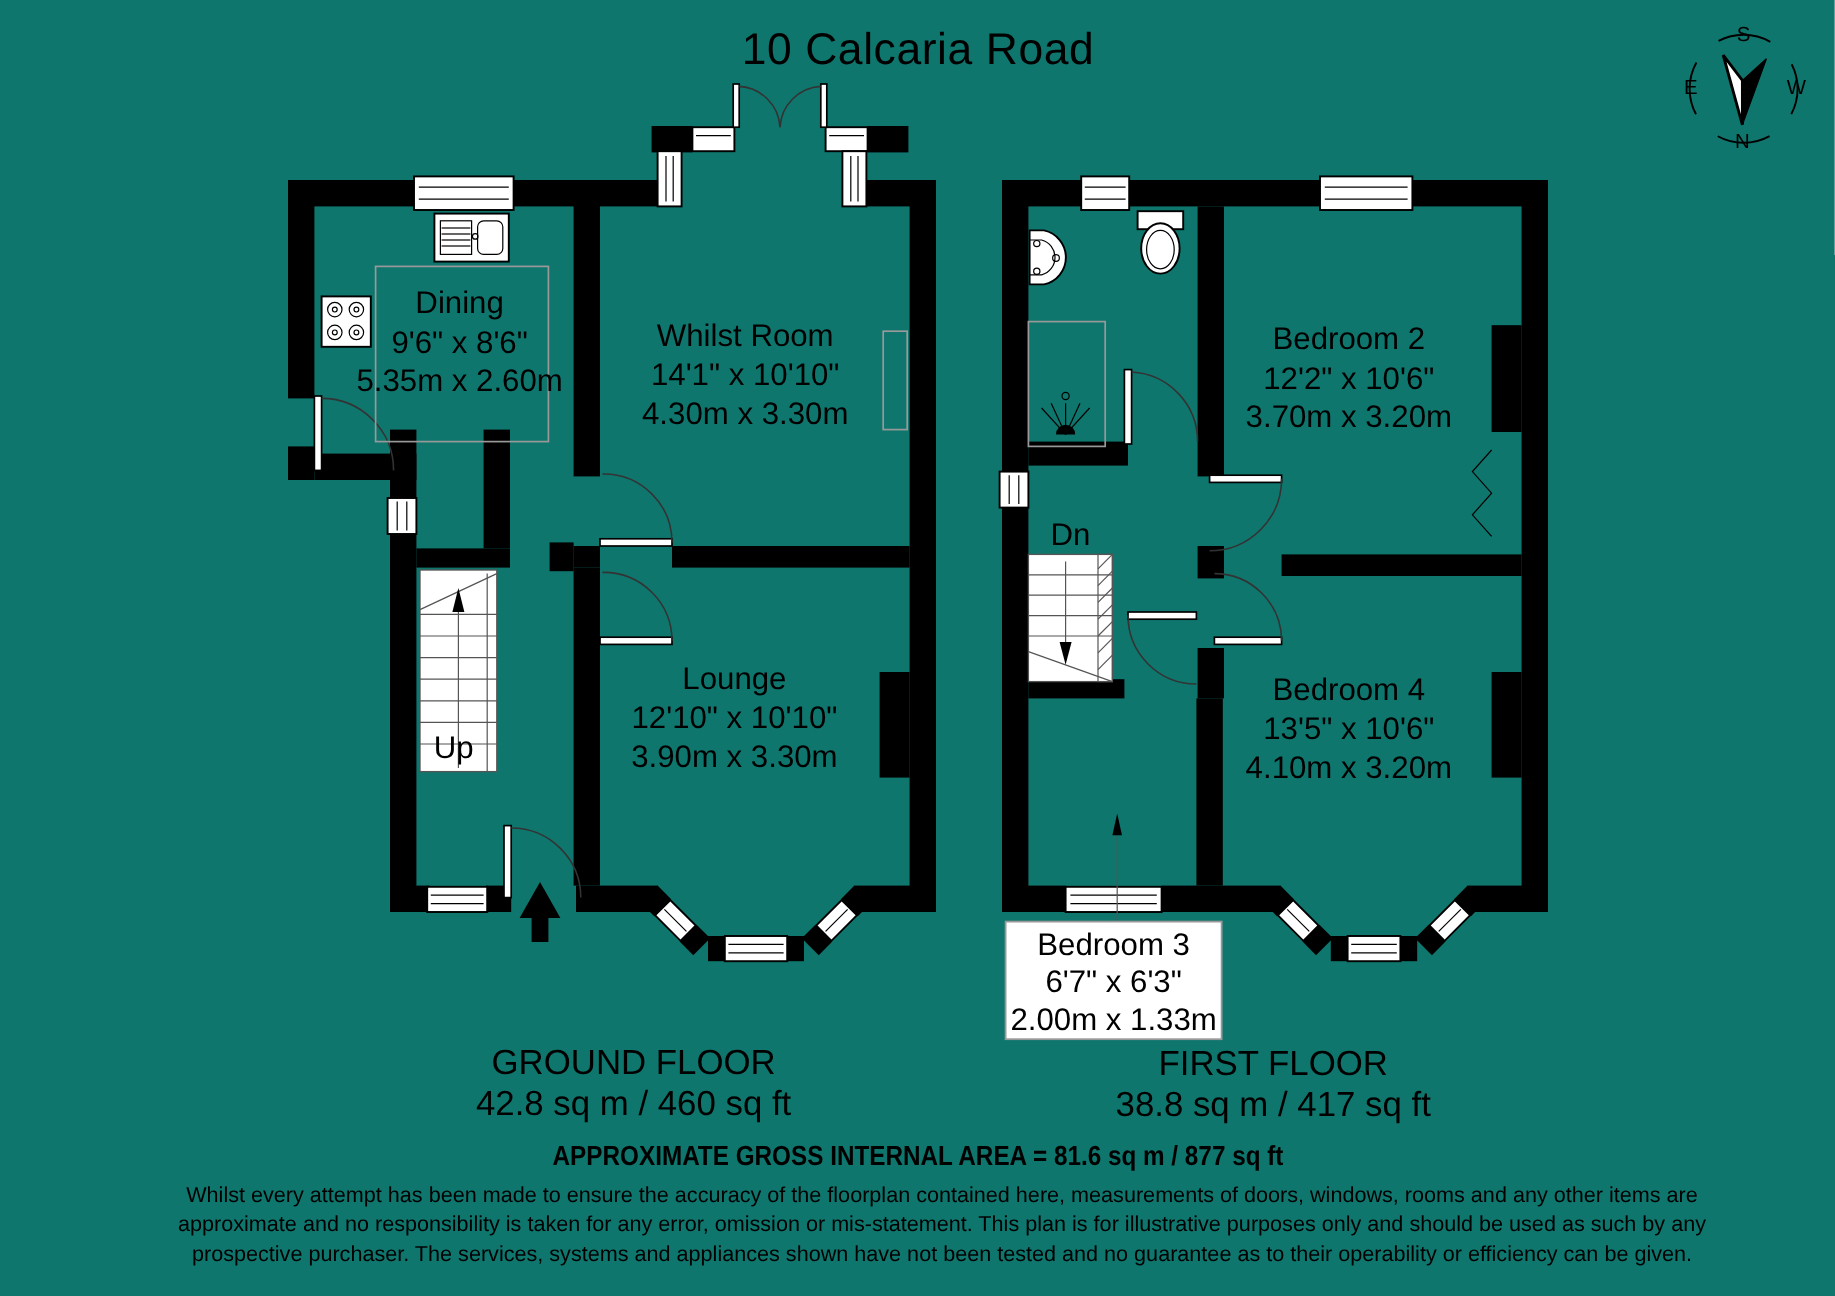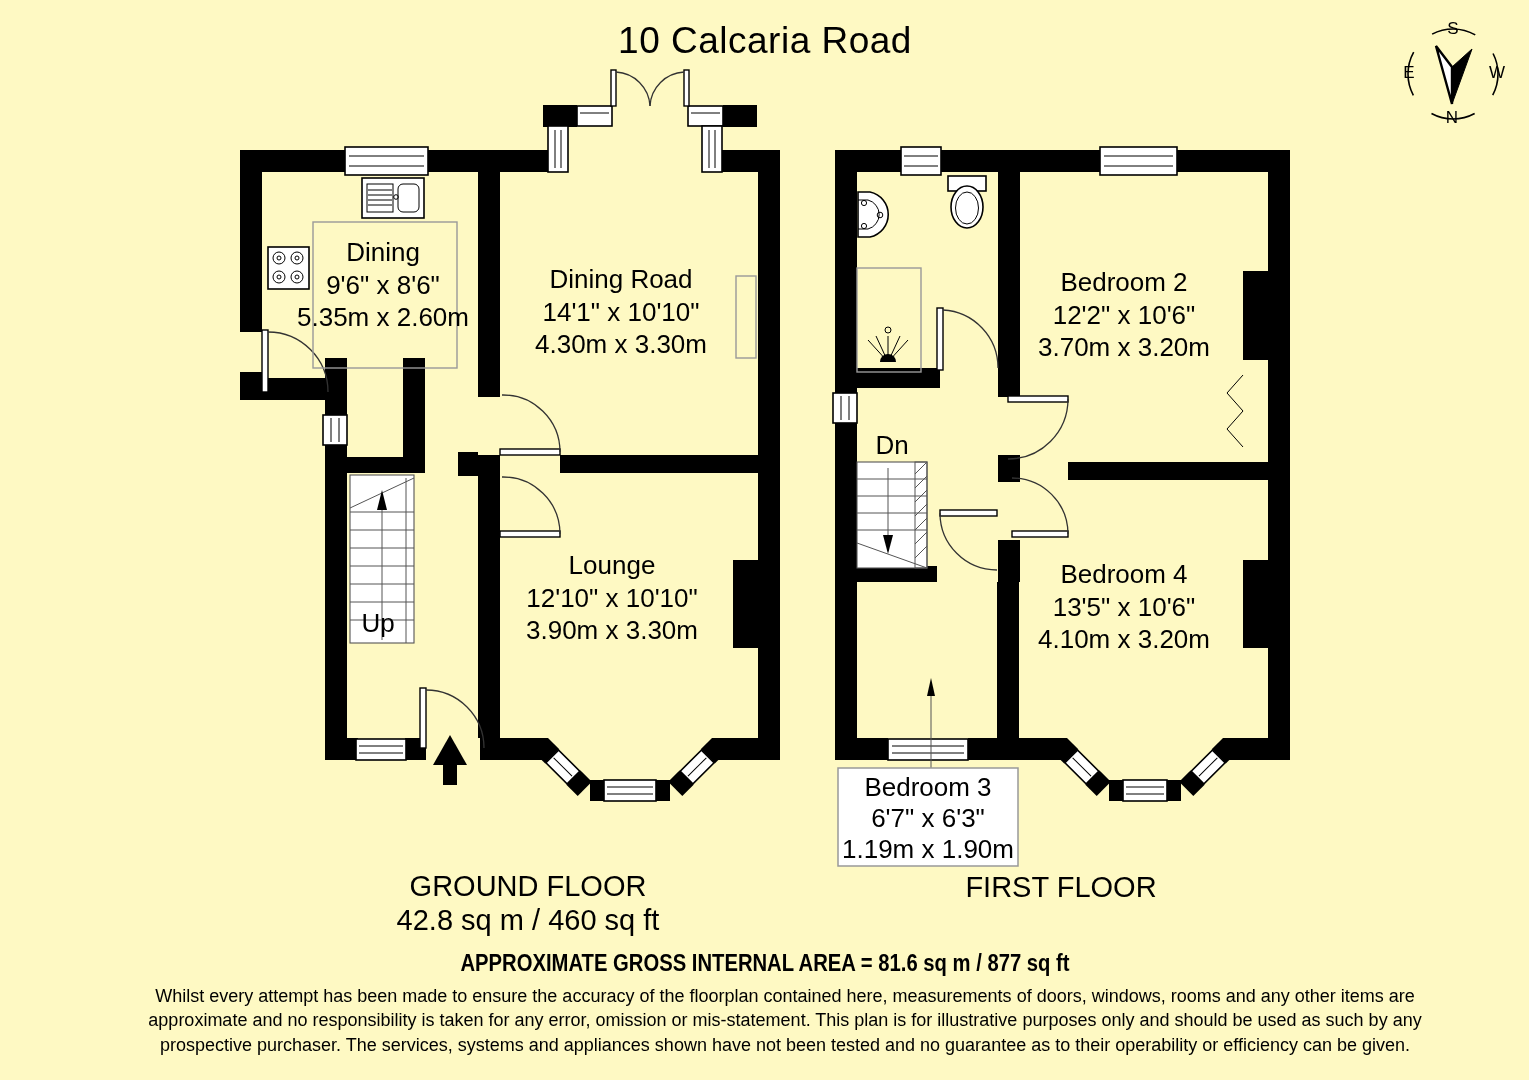--- a/index.html
+++ b/index.html
@@ -1,16 +1,16 @@
 <!DOCTYPE html>
 <html><head>
 <meta charset="utf-8">
 <style>
   html,body{margin:0;padding:0;background:#fff;}
-  .canvas{position:relative;width:1529px;height:1080px;background:#fef9c3;overflow:hidden;
+  .canvas{position:relative;width:1529px;height:1080px;background:#0f766e;overflow:hidden;
           font-family:"Liberation Sans", sans-serif;color:#000;}
   .abs{position:absolute;}
   .ctr{transform:translateX(-50%);text-align:center;}
   .title{font-size:37px;letter-spacing:.5px;}
   .roomlabel{font-size:26px;line-height:32.5px;white-space:nowrap;}
   .roomlabel span{display:block;}
   .stairlabel{font-size:26px;}
   .caption{font-size:29px;line-height:34px;white-space:nowrap;}
   .caption span{display:block;}
   .summary{font-size:23px;font-weight:bold;white-space:nowrap;transform:translateX(-50%) scaleX(.88);}
@@ -343,21 +343,21 @@
   <div class="abs compass-letter" style="left:1497px;top:73px;">W</div>
   <div class="abs compass-letter" style="left:1452px;top:118px;">N</div>
   <div class="abs compass-letter" style="left:1409px;top:73px;">E</div>
 
   <div class="abs ctr roomlabel" style="left:383px;top:236px;">
     <span>Dining</span>
     <span>9'6" x 8'6"</span>
     <span>5.35m x 2.60m</span>
   </div>
   <div class="abs ctr roomlabel" style="left:621px;top:263px;">
-    <span>Dining Road</span>
+    <span>Whilst Room</span>
     <span>14'1" x 10'10"</span>
     <span>4.30m x 3.30m</span>
   </div>
   <div class="abs ctr roomlabel" style="left:612px;top:549px;">
     <span>Lounge</span>
     <span>12'10" x 10'10"</span>
     <span>3.90m x 3.30m</span>
   </div>
   <div class="abs ctr stairlabel" style="left:378px;top:608px;">Up</div>
 
@@ -367,30 +367,31 @@
     <span>3.70m x 3.20m</span>
   </div>
   <div class="abs ctr roomlabel" style="left:1124px;top:558px;">
     <span>Bedroom 4</span>
     <span>13'5" x 10'6"</span>
     <span>4.10m x 3.20m</span>
   </div>
   <div class="abs ctr roomlabel" style="left:928px;top:772px;line-height:31px;">
     <span>Bedroom 3</span>
     <span>6'7" x 6'3"</span>
-    <span>1.19m x 1.90m</span>
+    <span>2.00m x 1.33m</span>
   </div>
   <div class="abs ctr stairlabel" style="left:892px;top:430px;">Dn</div>
 
   <div class="abs ctr caption" style="left:508px;top:869px;margin-left:20px;">
     <span>GROUND FLOOR</span>
     <span>42.8 sq m / 460 sq ft</span>
   </div>
   <div class="abs ctr caption" style="left:1061px;top:870px;">
     <span>FIRST FLOOR</span>
+    <span>38.8 sq m / 417 sq ft</span>
   </div>
 
   <div class="abs summary" style="left:765px;top:950px;">APPROXIMATE GROSS INTERNAL AREA = 81.6 sq m / 877 sq ft</div>
 
   <div class="abs ctr disclaimer" style="left:785px;top:984px;">
     <span>Whilst every attempt has been made to ensure the accuracy of the floorplan contained here, measurements of doors, windows, rooms and any other items are</span>
     <span>approximate and no responsibility is taken for any error, omission or mis-statement. This plan is for illustrative purposes only and should be used as such by any</span>
     <span>prospective purchaser. The services, systems and appliances shown have not been tested and no guarantee as to their operability or efficiency can be given.</span>
   </div>
 

